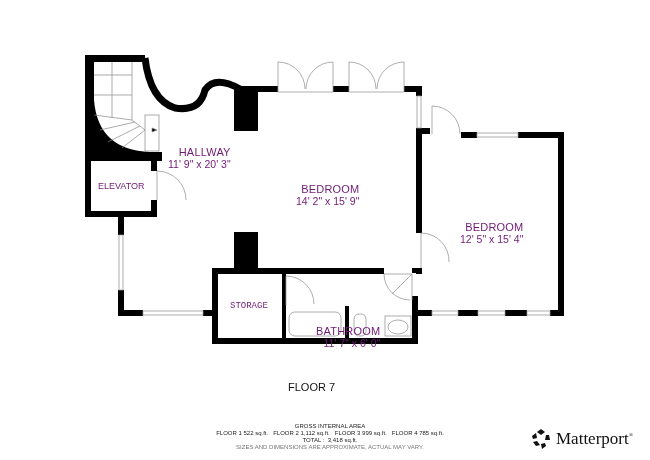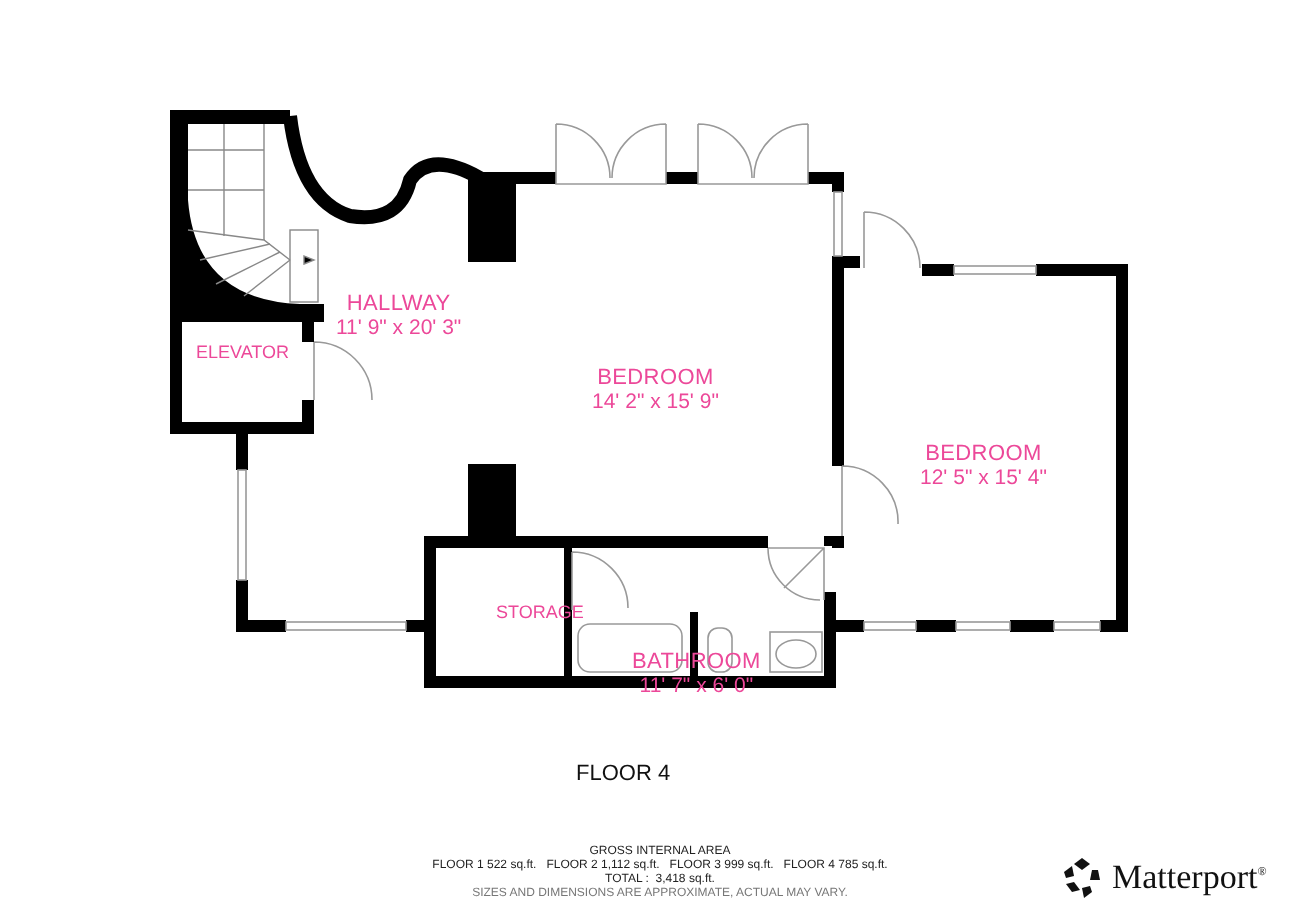--- a/index.html
+++ b/index.html
@@ -1,18 +1,18 @@
 <!DOCTYPE html>
 <html><head>
 <meta charset="utf-8">
 <style>
   html,body{margin:0;padding:0;background:#fff;}
   body{width:650px;height:460px;position:relative;overflow:hidden;font-family:"Liberation Sans",sans-serif;color:#111;}
   svg.plan{position:absolute;left:0;top:0;}
-  .lbl{position:absolute;text-align:center;white-space:nowrap;color:#ec4899;}
+  .lbl{position:absolute;text-align:right;white-space:nowrap;color:#701a75;}
   .room-name{font-size:11px;letter-spacing:0.2px;}
   .room-dim{font-size:10.5px;}
   .small-name{font-size:9px;}
   .floor-label{position:absolute;left:288px;top:381px;font-size:11px;}
   .gia{position:absolute;left:200px;width:260px;text-align:center;font-size:6px;color:#222;line-height:7px;}
   .gia-note{color:#777;}
   .logo{position:absolute;left:530px;top:428px;display:flex;align-items:center;}
   .logo-text{font-family:"Liberation Serif",serif;font-size:17px;color:#111;margin-left:4px;}
   .logo-text sup{font-size:6px;}
 </style>
@@ -110,40 +110,40 @@
 
     <rect x="385" y="316" width="26" height="20"></rect>
     <ellipse cx="398" cy="327" rx="10" ry="7"></ellipse>
   </g>
 </svg>
 
 <div class="lbl" style="left:168px;top:146px;">
   <div class="room-name">HALLWAY</div>
   <div class="room-dim">11' 9" x 20' 3"</div>
 </div>
-<div class="lbl small-name" style="left:98px;top:171px;">
+<div class="lbl small-name" style="left:98px;top:181px;">
   <span>ELEVATOR</span>
 </div>
 <div class="lbl" style="left:296px;top:183px;">
   <div class="room-name">BEDROOM</div>
   <div class="room-dim">14' 2" x 15' 9"</div>
 </div>
 <div class="lbl" style="left:460px;top:221px;">
   <div class="room-name">BEDROOM</div>
   <div class="room-dim">12' 5" x 15' 4"</div>
 </div>
 <div class="lbl" style="left:316px;top:287px;margin-top:38px;">
   <div class="room-name">BATHROOM</div>
   <div class="room-dim">11' 7" x 6' 0"</div>
 </div>
-<div class="lbl small-name" style="left:248px;top:301px;">
+<div class="lbl small-name" style="left:230px;top:301px;font-family:Liberation Mono, monospace;">
   <span>STORAGE</span>
 </div>
 
-<div class="floor-label">FLOOR 4</div>
+<div class="floor-label">FLOOR 7</div>
 
 <div class="gia" style="top:423px;">
   <div>GROSS INTERNAL AREA</div>
   <div style="white-space:pre;">FLOOR 1 522 sq.ft.   FLOOR 2 1,112 sq.ft.   FLOOR 3 999 sq.ft.   FLOOR 4 785 sq.ft.</div>
   <div style="white-space:pre;">TOTAL :  3,418 sq.ft.</div>
   <div class="gia-note">SIZES AND DIMENSIONS ARE APPROXIMATE, ACTUAL MAY VARY.</div>
 </div>
 
 <div class="logo">
   <svg width="22" height="22" viewBox="0 0 22 22">

